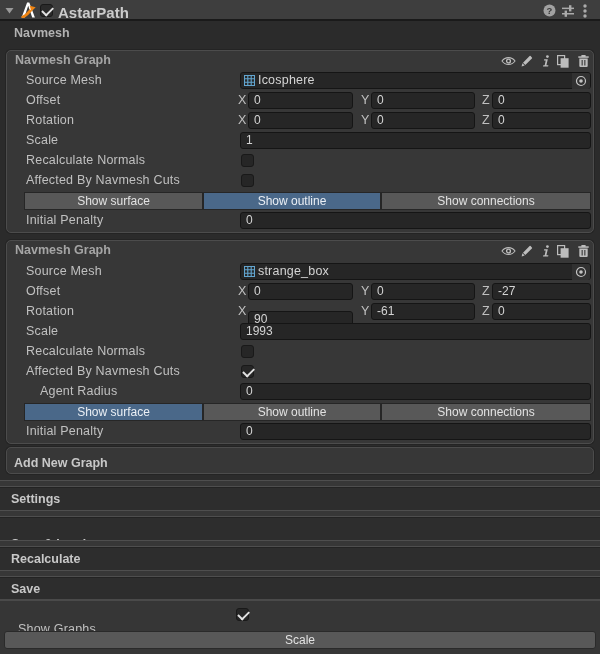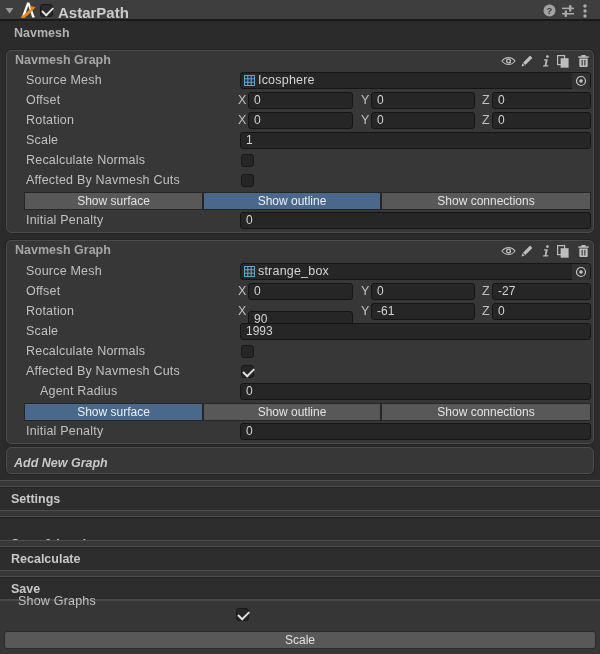--- a/index.html
+++ b/index.html
@@ -188,21 +188,21 @@
 <div class="lbl" style="left:40px;top:384px;">Agent Radius</div>
 <div class="field" style="left:240px;top:383px;width:351px;">0</div>
 <div class="btn sel" style="left:24px;top:403px;width:179px;">Show surface</div>
 <div class="btn" style="left:203px;top:403px;width:178px;">Show outline</div>
 <div class="btn" style="left:381px;top:403px;width:210px;">Show connections</div>
 <div class="lbl" style="left:26px;top:424px;">Initial Penalty</div>
 <div class="field" style="left:240px;top:423px;width:351px;">0</div>
 </div>
 
 <div class="gbox" style="top:447px;height:27px;"></div>
-<div class="lbl bold" style="left:14px;top:456px;font-style:italic;">Add New Graph</div>
+<div class="lbl bold" style="left:14px;top:456px;">Add New Graph</div>
 
 <div class="sect" style="top:480px;">
     <div class="s1"></div>
     <div class="s2"></div>
     <div class="s3"></div>
     <div class="s4"></div>
     <div class="s5"></div>
   </div>
 <div class="lbl bold" style="left:11px;top:492px;">Settings</div>
 <div class="sect" style="top:510px;">
@@ -224,15 +224,15 @@
 <div class="sect" style="top:570px;">
     <div class="s1"></div>
     <div class="s2"></div>
     <div class="s3"></div>
     <div class="s4"></div>
     <div class="s5"></div>
   </div>
 <div class="lbl bold" style="left:11px;top:582px;">Save</div>
 
 <div class="abs" style="left:0;top:599px;width:600px;height:1.5px;background:#4a4a4a;"></div>
-<div class="lbl" style="left:18px;top:594px;">Show Graphs</div>
+<div class="lbl" style="left:18px;top:622px;">Show Graphs</div>
 <div class="cb on" style="left:236px;top:608px;"></div>
 <div class="btn" style="left:4px;top:631px;width:592px;height:18px;border-radius:3px;border:1px solid #2a2a2a;">Scale</div>
 
 </body></html>

